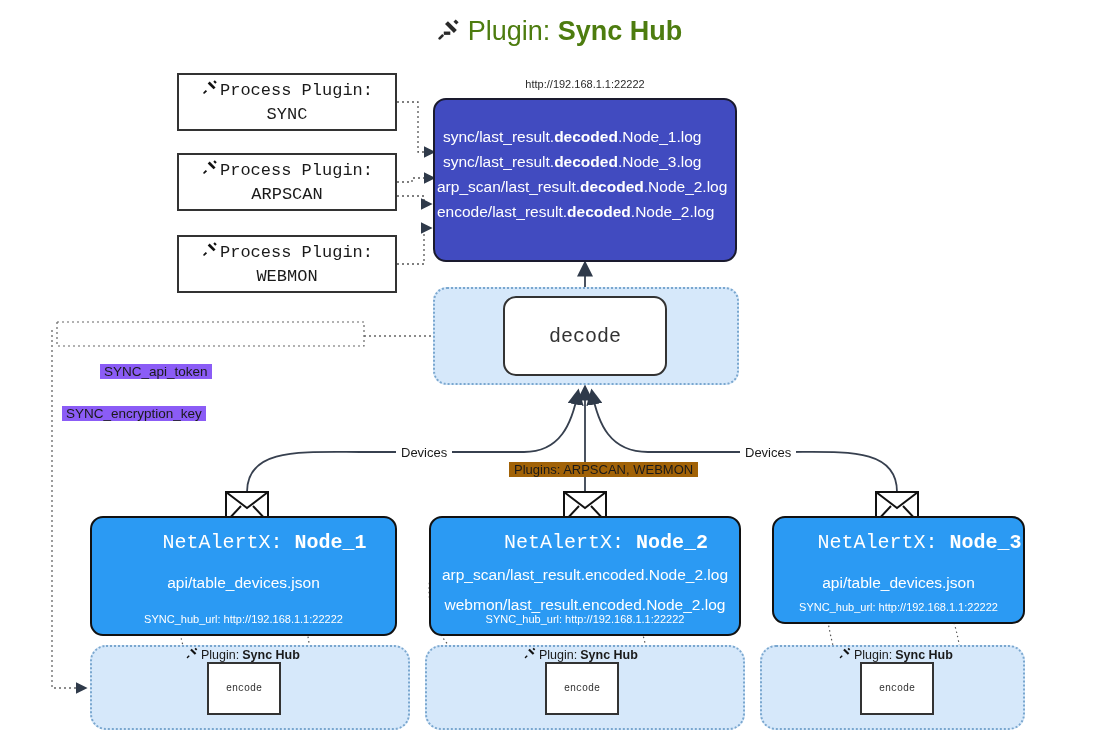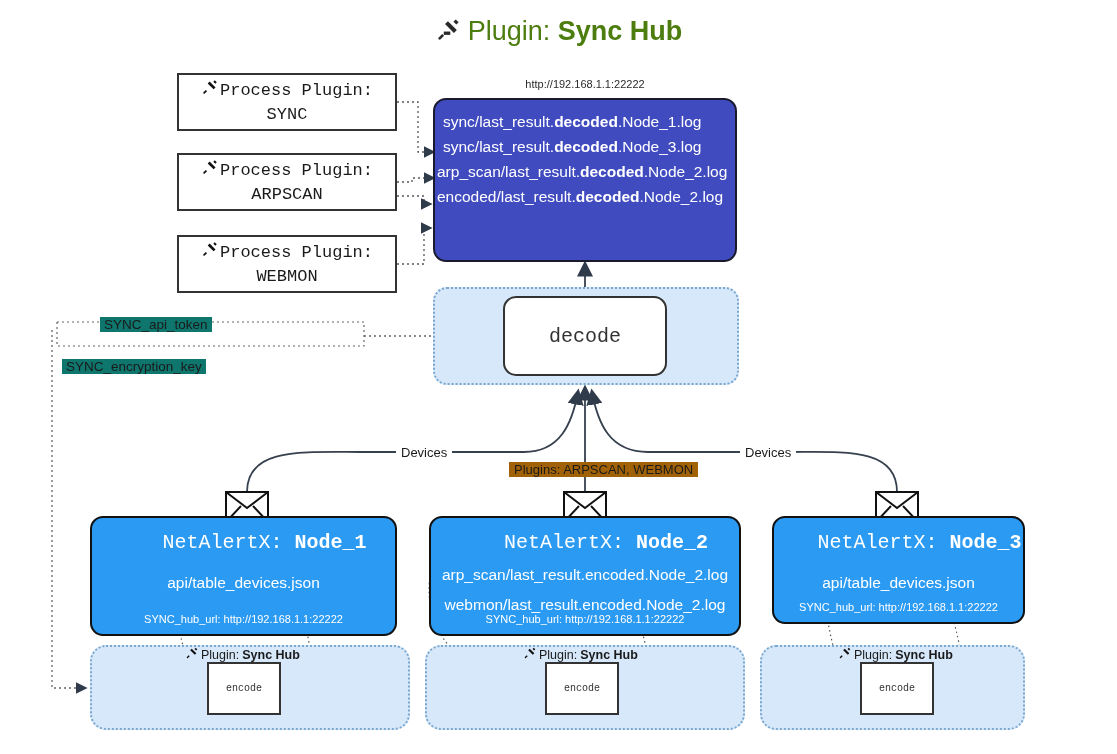--- a/index.html
+++ b/index.html
@@ -22,21 +22,21 @@
         line-height:1.32;}
   .pbox .l1{display:flex;align-items:center;white-space:nowrap;}
   .pbox .l1 .plug{margin-right:1px;display:inline-block;vertical-align:-2px;}
 
   
   .hub{position:absolute;box-sizing:border-box;background:#414BC0;
        border:2.5px solid #1a1a2e;border-radius:13px;color:#fff;}
   .hub .hdr{text-align:center;font-family:"Liberation Mono",monospace;
             font-size:20px;margin-top:14px;white-space:nowrap;}
   .hub .hdr b{font-weight:bold;}
-  .hub .rows{margin-top:9px;}
+  .hub .rows{margin-top:24px;}
   .hub .row{font-size:15.5px;line-height:25px;white-space:nowrap;
             padding-left:8px;}
   .hub .row b{font-weight:bold;}
   .hub-url{position:absolute;text-align:center;font-size:11px;color:#2b2b2b;
            white-space:nowrap;}
 
   
   .panel{position:absolute;box-sizing:border-box;background:#D6E8FA;
          border:2px dotted #7aa7cf;border-radius:14px;}
   .panel.flat{border-radius:16px;}
@@ -55,21 +55,21 @@
   .node .hdr{text-align:center;font-family:"Liberation Mono",monospace;
              font-size:20px;margin-top:13px;white-space:nowrap;padding-left:42px;}
   .node .hdr b{font-weight:bold;}
   .node .lines{margin-top:14px;text-align:center;}
   .node .ln{font-size:15.5px;line-height:30px;white-space:nowrap;}
   .node .hub-url-lbl{position:absolute;left:0;bottom:9px;width:100%;
                      text-align:center;font-size:11px;white-space:nowrap;}
 
   
   .lbl{position:absolute;font-size:12px;color:#1a1a1a;white-space:nowrap;
-       background:#0f766e;padding:0 4px;}
+       background:#8b5cf6;padding:0 4px;margin-top:47px;}
   .plugin-tag{position:absolute;font-size:12.5px;color:#1a1a1a;
               white-space:nowrap;display:flex;align-items:center;}
   .plugin-tag b{font-weight:bold;margin-left:3px;}
   .plugin-tag .plug{margin-right:2px;display:inline-block;vertical-align:-2px;}
   .envlbl{position:absolute;font-size:13px;color:#1a1a1a;white-space:nowrap;}
 
   
   .env{position:absolute;}
 </style>
 </head>
@@ -203,21 +203,21 @@
     <div>WEBMON</div>
   </div>
 
   <div class="hub-url" style="left:435px;top:78px;width:300px;">http://192.168.1.1:22222</div>
 
   <div class="hub" style="left:433px;top:98px;width:304px;height:164px;">
     <div class="rows">
       <div class="row"><span>sync/last_result.</span><b>decoded</b><span>.Node_1.log</span></div>
       <div class="row"><span>sync/last_result.</span><b>decoded</b><span>.Node_3.log</span></div>
       <div class="row" style="padding-left:2px;"><span>arp_scan/last_result.</span><b>decoded</b><span>.Node_2.log</span></div>
-      <div class="row" style="padding-left:2px;"><span>encoded/last_result.</span><b>decoded</b><span>.Node_2.log</span></div>
+      <div class="row" style="padding-left:2px;"><span>encode/last_result.</span><b>decoded</b><span>.Node_2.log</span></div>
     </div>
   </div>
 
   <div class="panel" style="left:433px;top:287px;width:306px;height:98px;"></div>
   <div class="opbox big" style="left:503px;top:296px;width:164px;height:80px;border-radius:13px;">
     <span>decode</span>
   </div>
 
   <div class="lbl" style="left:100px;top:317px;font-size:13.5px;">SYNC_api_token</div>
   <div class="lbl" style="left:62px;top:359px;font-size:13.5px;">SYNC_encryption_key</div>

